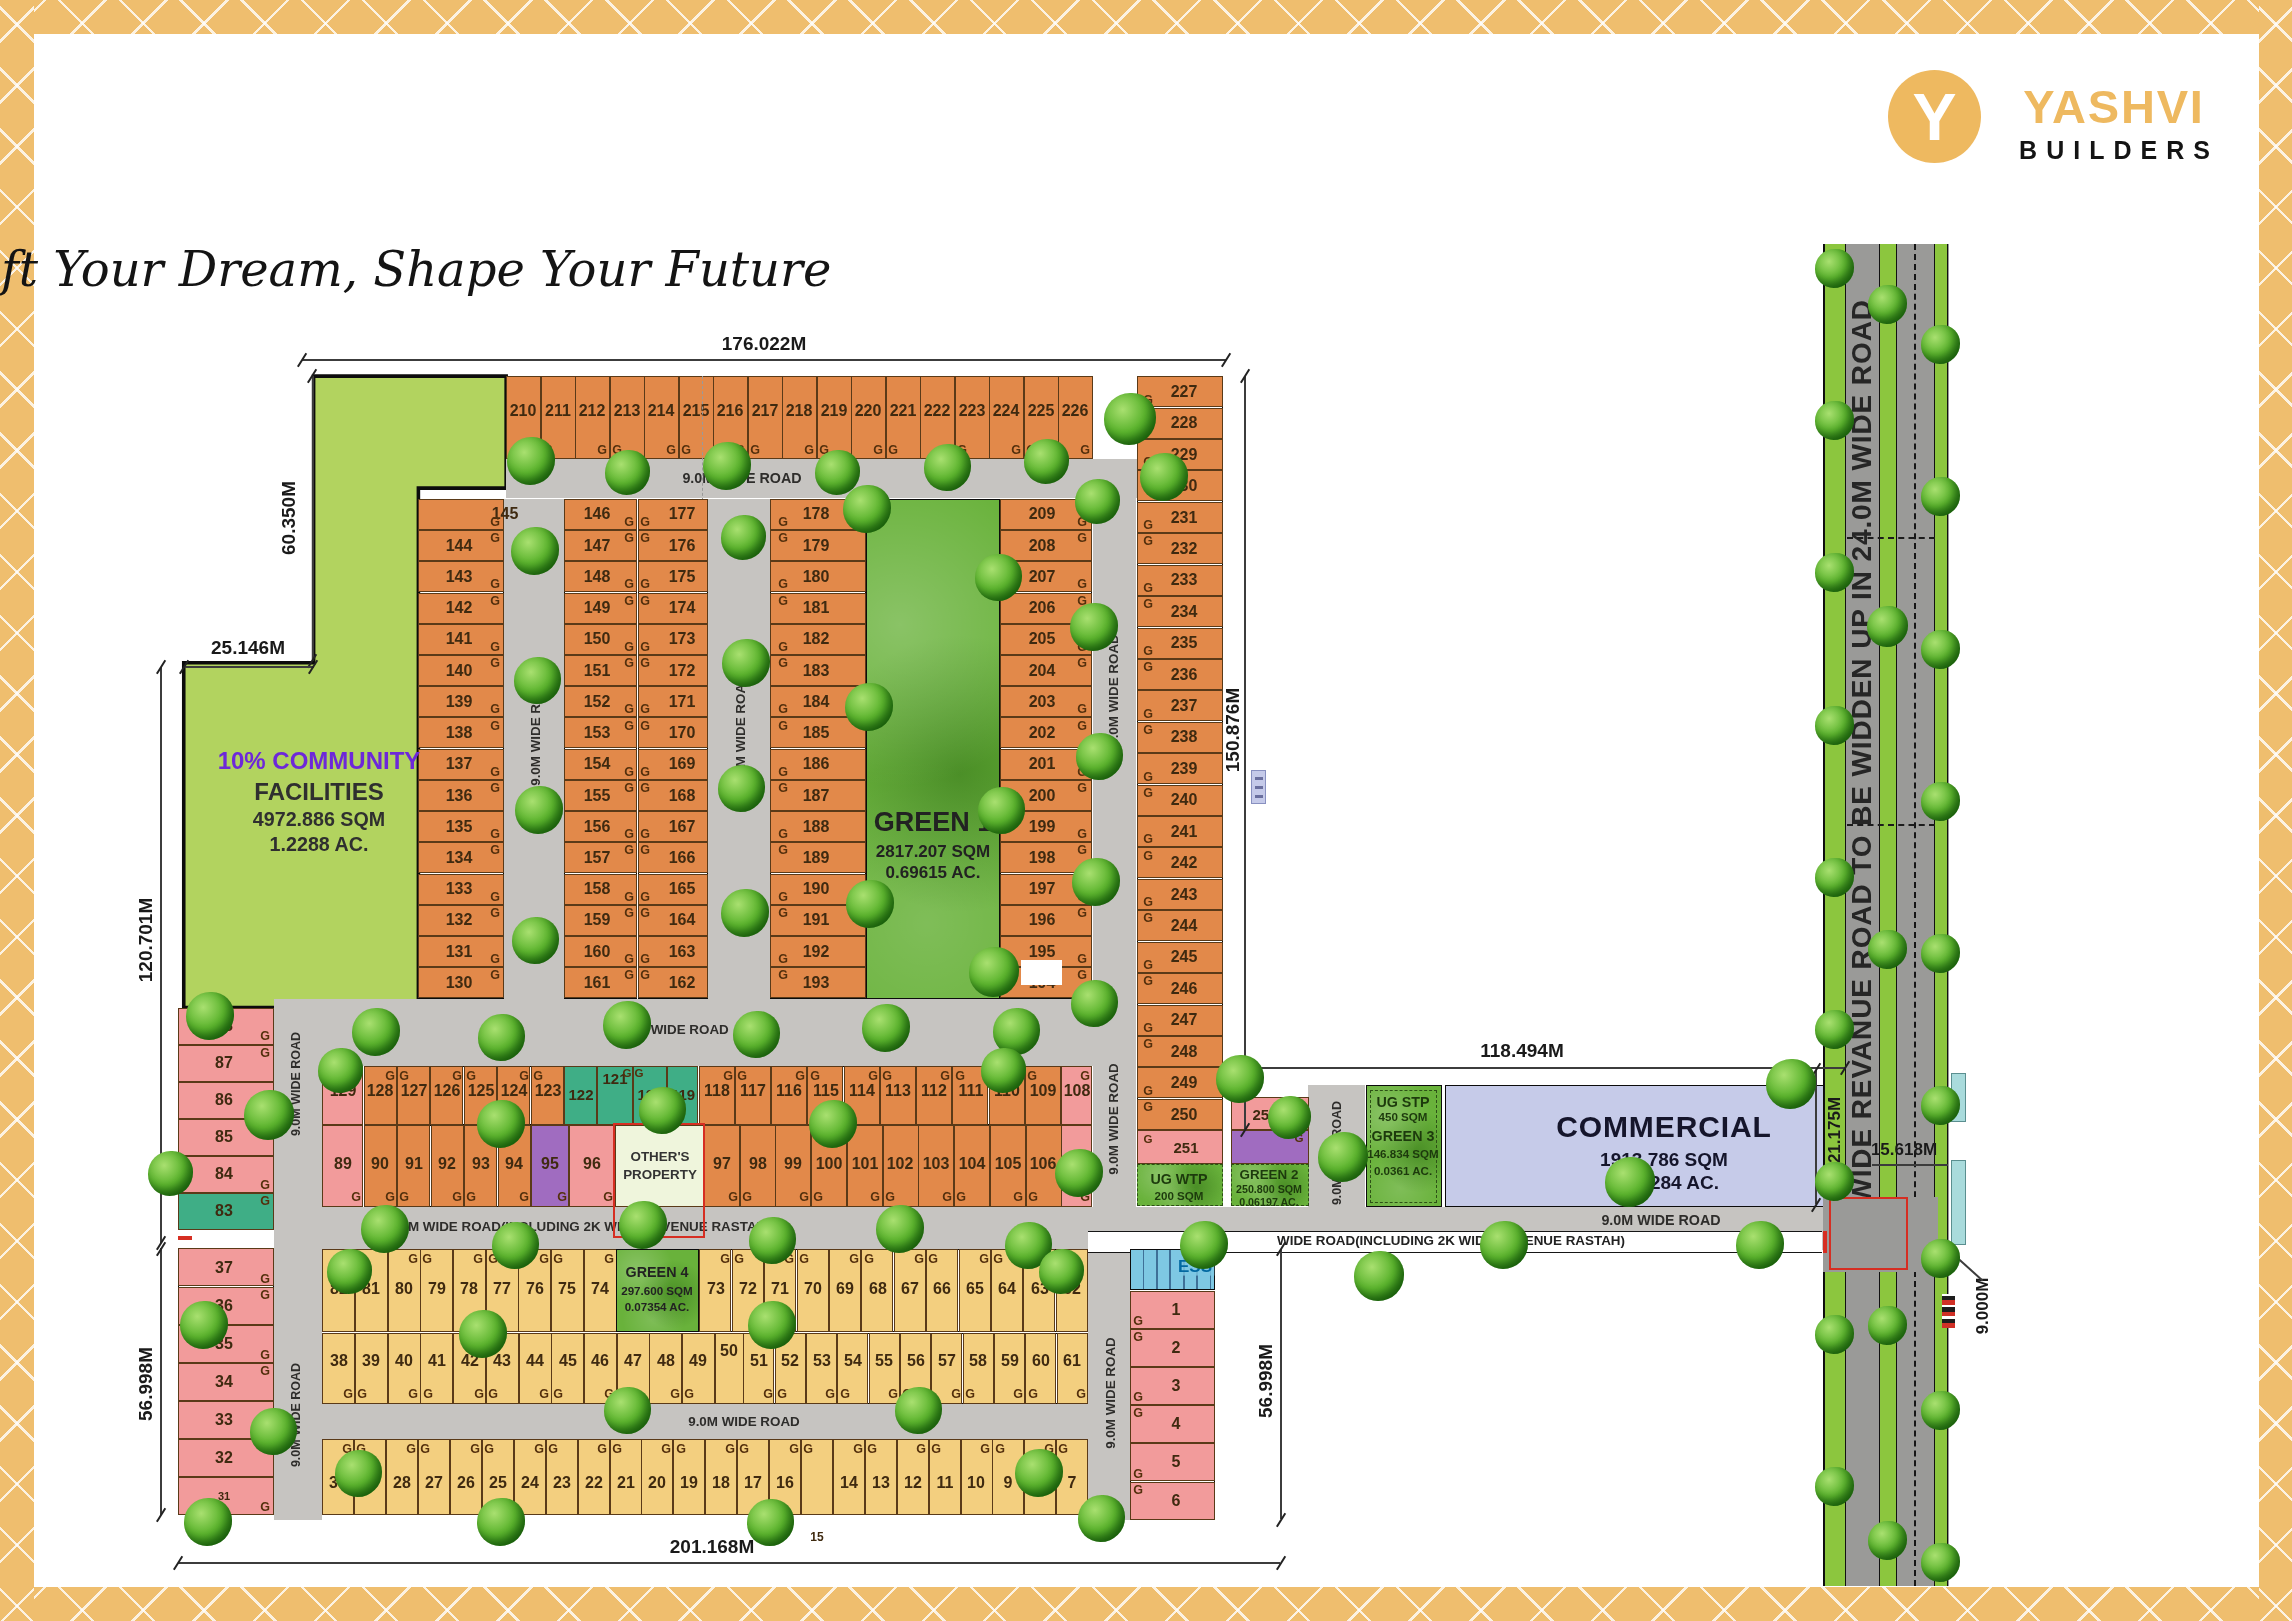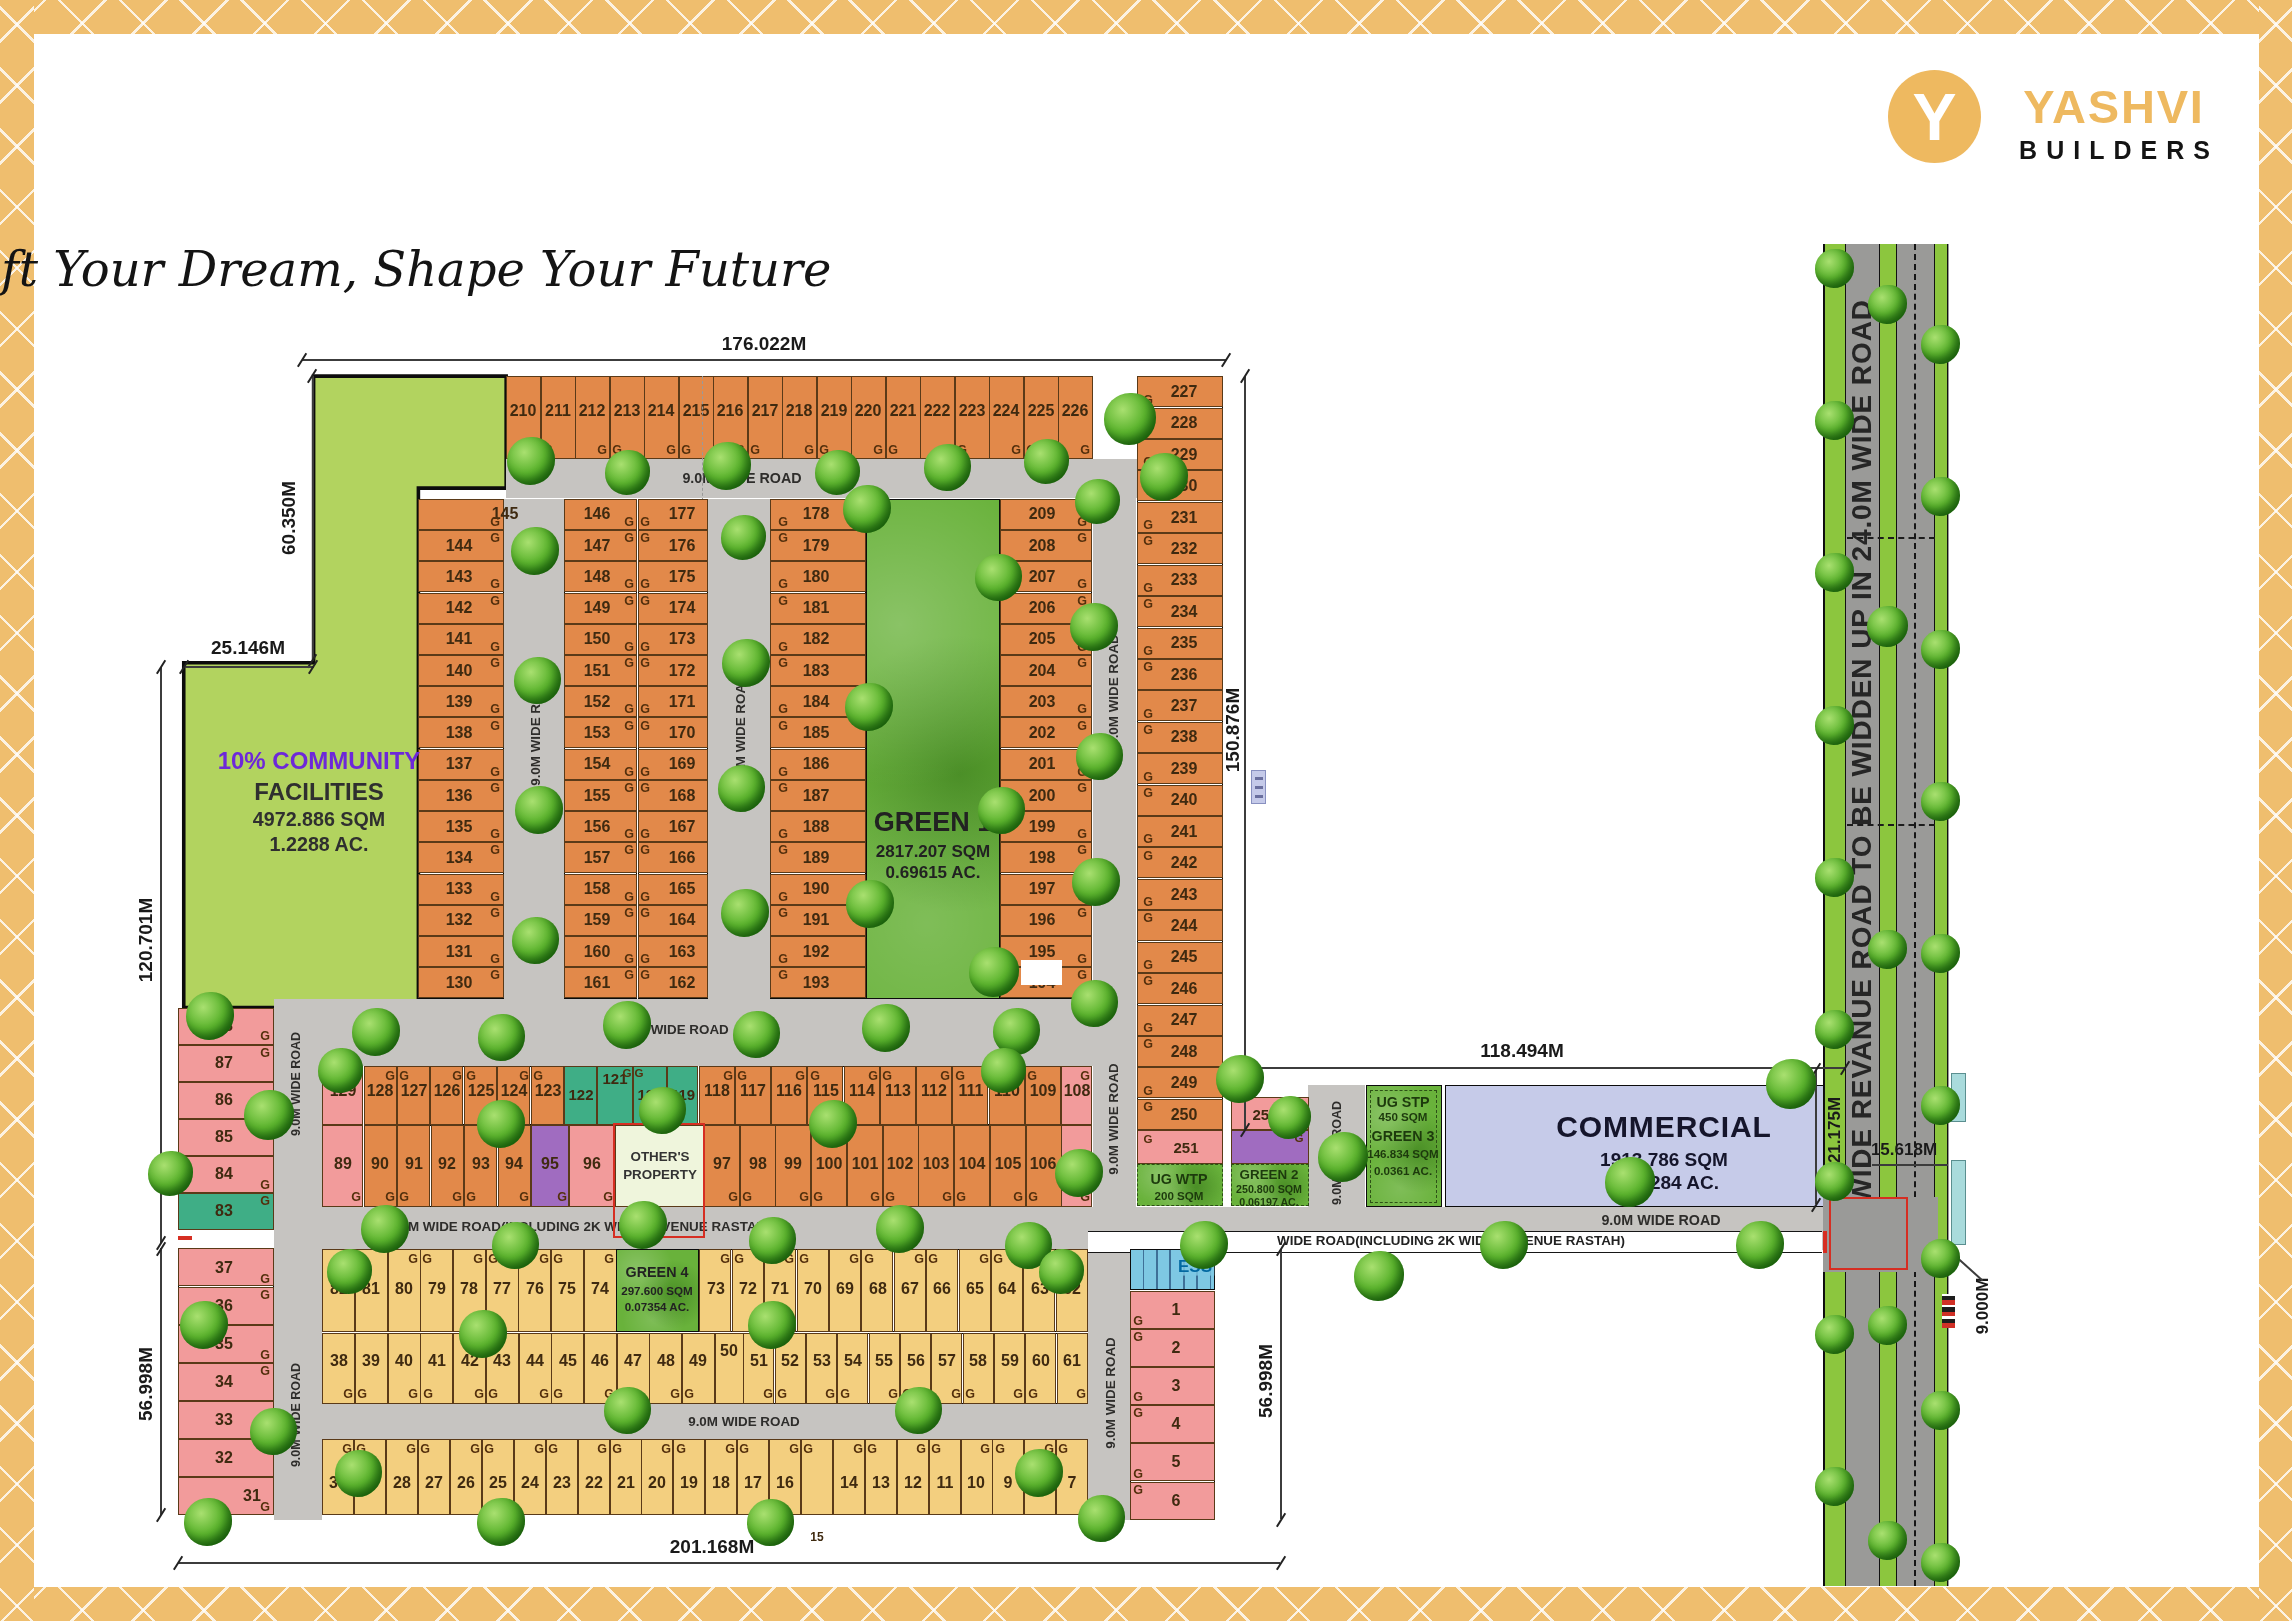--- a/index.html
+++ b/index.html
@@ -876,21 +876,21 @@
     <div class="abs cell c-pk" style="left: 178px; top: 1363px; width: 96px; height: 38px;"></div>
     <div class="abs lab num" style="left: 224px; top: 1382px; font-size: 16px;">34</div>
     <div class="abs lab g" style="left: 265px; top: 1371px; font-size: 12.5px;">G</div>
     <div class="abs cell c-pk" style="left: 178px; top: 1401px; width: 96px; height: 38px;"></div>
     <div class="abs lab num" style="left: 224px; top: 1420px; font-size: 16px;">33</div>
     <div class="abs lab g" style="left: 265px; top: 1431px; font-size: 12.5px;">G</div>
     <div class="abs cell c-pk" style="left: 178px; top: 1439px; width: 96px; height: 38px;"></div>
     <div class="abs lab num" style="left: 224px; top: 1458px; font-size: 16px;">32</div>
     <div class="abs lab g" style="left: 265px; top: 1447px; font-size: 12.5px;">G</div>
     <div class="abs cell c-pk" style="left: 178px; top: 1477px; width: 96px; height: 38px;"></div>
-    <div class="abs lab num" style="left: 224px; top: 1496px; font-size: 16px; margin-left: 28px;">31</div>
+    <div class="abs lab num" style="left: 224px; top: 1496px; font-size: 11px;">31</div>
     <div class="abs lab g" style="left: 265px; top: 1507px; font-size: 12.5px;">G</div>
     <div class="abs " style="left: 178px; top: 1236px; width: 14.3px; height: 3.6px; background: rgb(214, 46, 34);"></div>
     <div class="abs ess" style="left: 1130px; top: 1249px; width: 85px; height: 41px; border: 1.8px solid rgb(12, 12, 12);"></div>
     <div class="abs lab rlab" style="left: 1175px; top: 1266px; font-size: 17px; color: #0369a1; background: rgba(126, 200, 227, 0.8); padding: 0.9px 2.7px; margin-left: 20px;">ESS</div>
     <div class="abs blk" style="left: 1130px; top: 1291px; width: 85px; height: 229px; background: transparent;"></div>
     <div class="abs cell c-pk" style="left: 1130px; top: 1291px; width: 85px; height: 38px;"></div>
     <div class="abs lab num" style="left: 1176px; top: 1310px; font-size: 16px;">1</div>
     <div class="abs lab g" style="left: 1138px; top: 1321px; font-size: 12.5px;">G</div>
     <div class="abs cell c-pk" style="left: 1130px; top: 1329px; width: 85px; height: 38px;"></div>
     <div class="abs lab num" style="left: 1176px; top: 1348px; font-size: 16px;">2</div>

